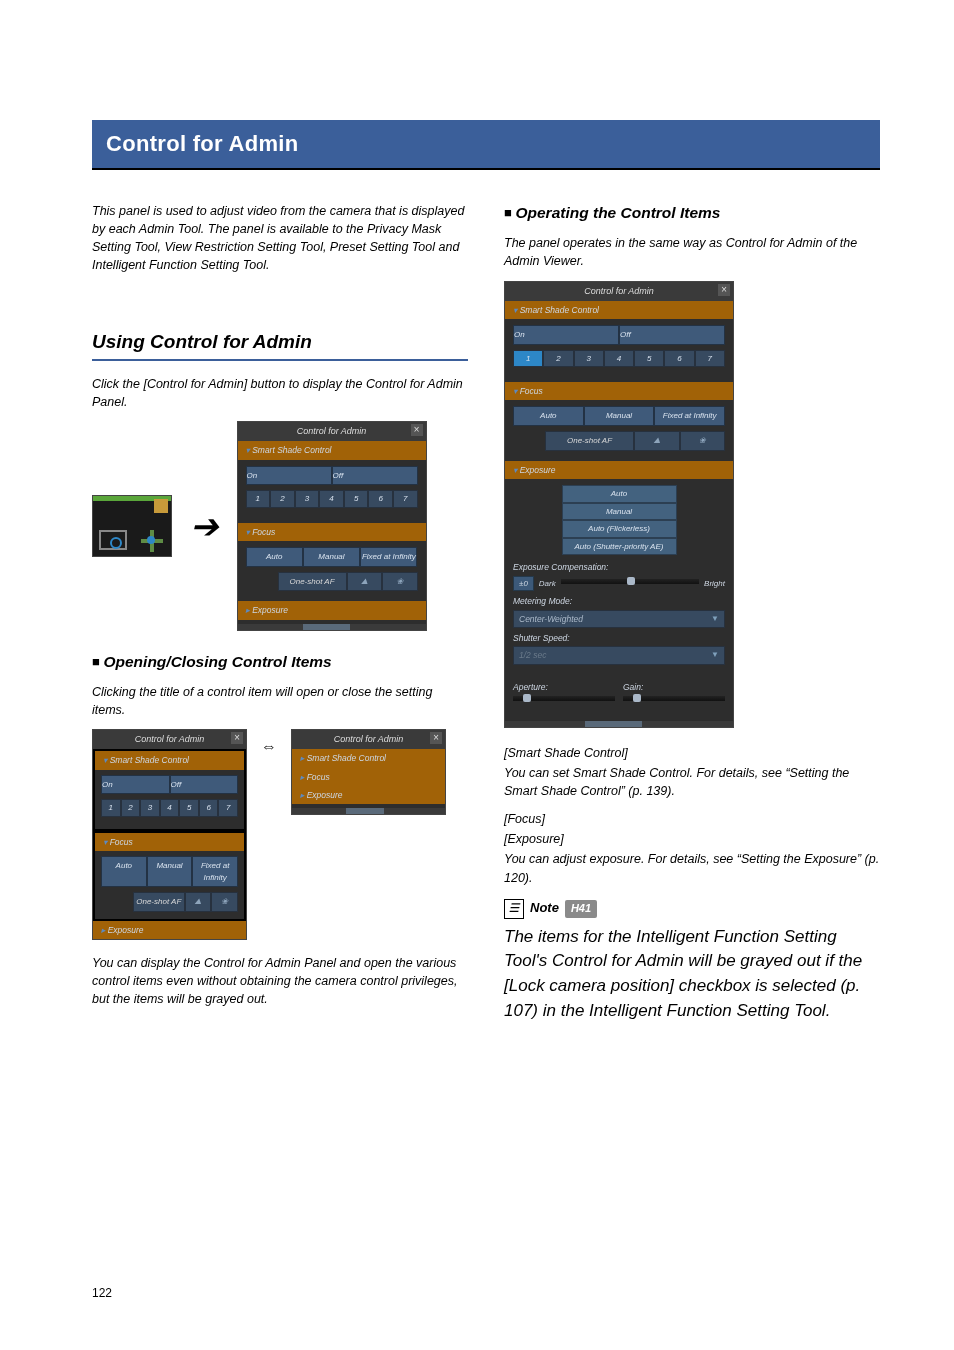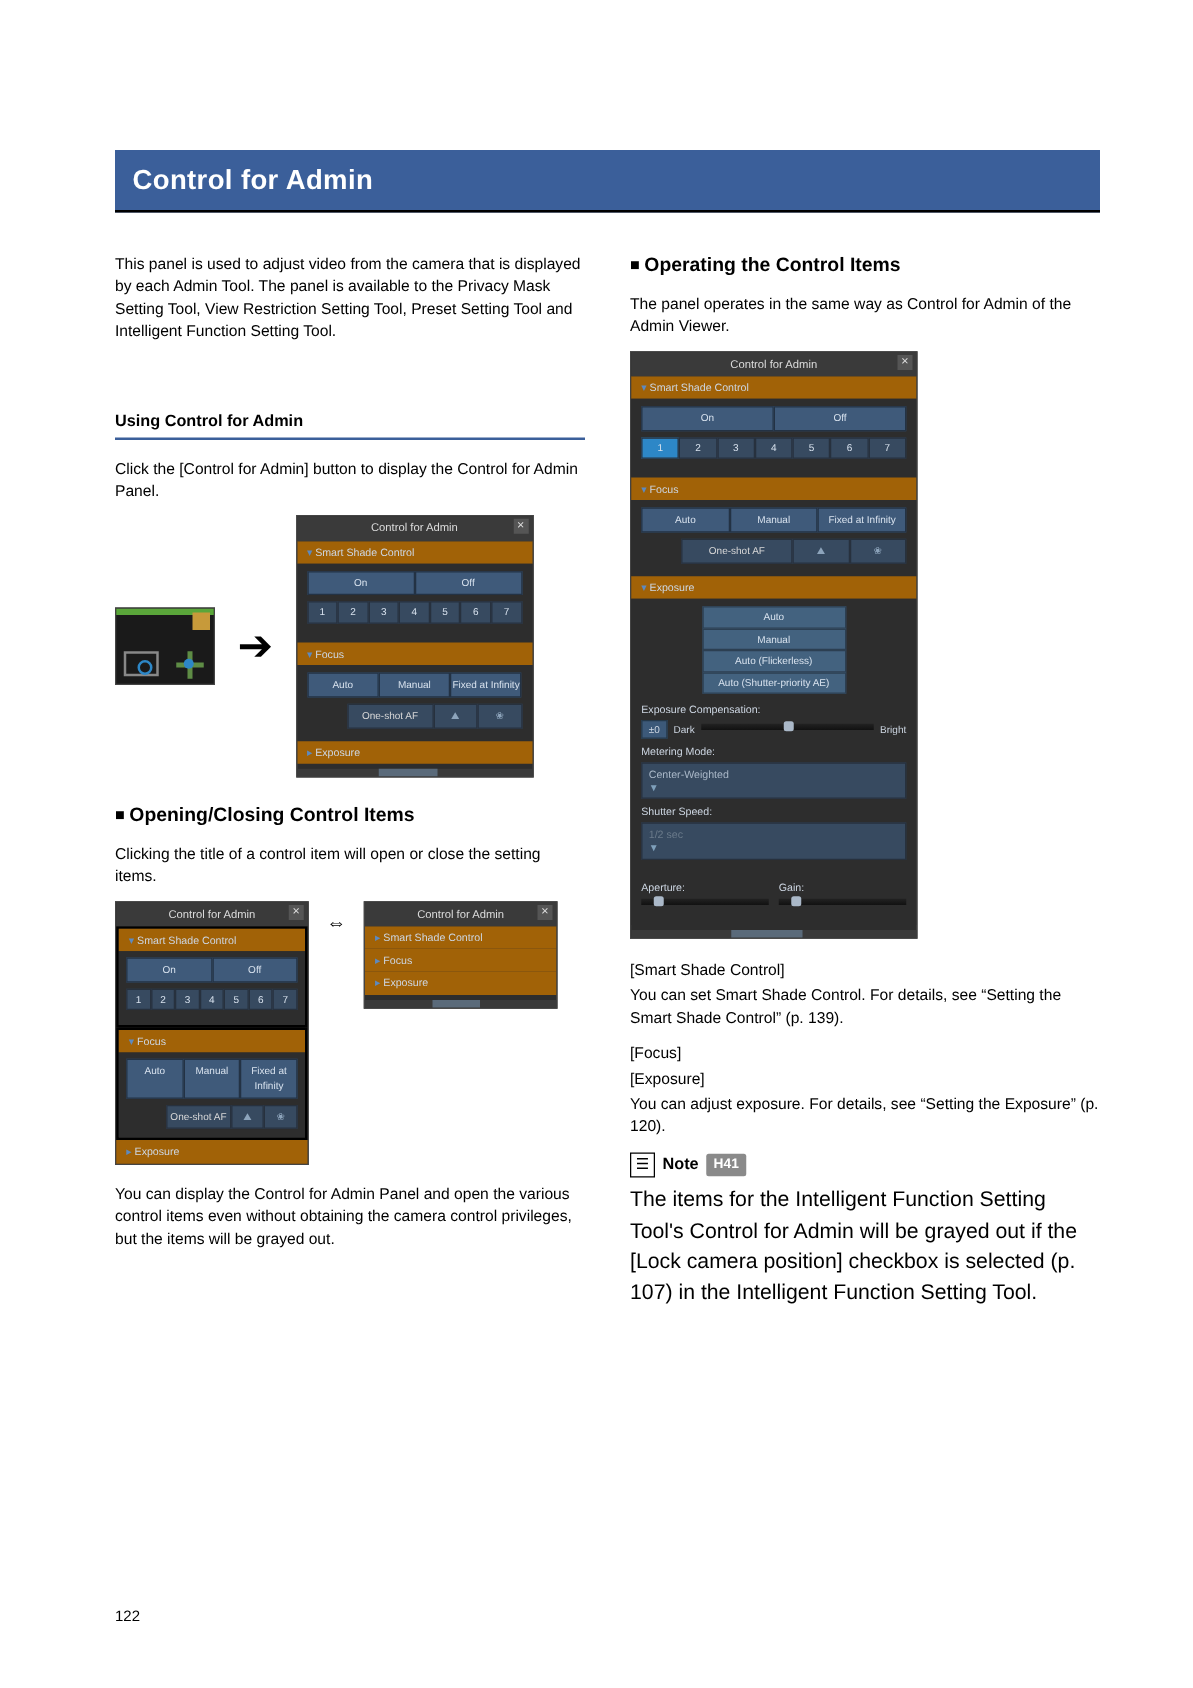--- a/index.html
+++ b/index.html
@@ -24,24 +24,24 @@
     padding: 8px 14px;
     border-bottom: 2px solid #000;
     margin-bottom: 32px;
     font-family: "Arial Narrow", Arial, sans-serif;
     letter-spacing: 0.3px;
   }
   .cols {
     display: flex;
     gap: 36px;
   }
-  .col { width: 50%; }
+  .col { width: 50%; font-style: italic; }
   .h2 {
     font-family: "Arial Narrow", Arial, sans-serif;
-    font-size: 13px;
+    font-size: 19px;
     font-weight: bold;
     border-bottom: 2.5px solid #3b5f9a;
     padding-bottom: 3px;
     margin-bottom: 14px;
     margin-top: 8px;
   }
   .h3 {
     font-family: "Arial Narrow", Arial, sans-serif;
     font-size: 15.5px;
     font-weight: bold;
@@ -73,39 +73,39 @@
     background: #a16207;
     color: #cdd6e2;
     padding: 3px 8px;
     font-size: 8.5px;
   }
   .panel-section-head.collapsed::before { content:"▸ "; color:#5d8abf;}
   .panel-section-head.open::before { content:"▾ "; color:#5d8abf;}
   .panel-body { padding: 6px 8px 10px; background:#2d2d2d;}
   .seg { display:flex; margin-bottom:5px; }
   .seg div {
-    flex:1; background:#3f5a7a;color:#d8e2ee; text-align:center;
+    flex:1; background:#3f5a7a;color:#d8e2ee; 
     padding:3px 0; font-size:8px; border:1px solid #233244;
   }
   .segnums div { flex:1; background:#374a60; text-align:center; padding:2px 0; font-size:8px; border:1px solid #27313e;}
   .segnums div.act { background:#2d87c7;}
   .seg3 div { flex:1; background:#3f5a7a;color:#d8e2ee; text-align:center; padding:3px 0; font-size:8px; border:1px solid #233244;}
   .onebtn { display:flex; margin-top:5px;padding-left:32px;}
   .onebtn .b { flex:2; background:#374a60; text-align:center; padding:3px 0; border:1px solid #27313e;}
   .onebtn .i { flex:1; background:#374a60; text-align:center; padding:3px 0; border:1px solid #27313e; color:#8da4bb;}
   .scroll-h { height:6px; background:#3a3a3a; margin:4px 0 0; position:relative;}
   .scroll-h::after{content:"";position:absolute;left:35%;top:0;width:25%;height:100%;background:#5a6a7a;}
   .pill-stack { display:flex; flex-direction:column; align-items:center; gap:0; margin-bottom:6px;}
   .pill-stack div { width:115px; background:#43627f; color:#d8e2ee; text-align:center; font-size:8px; padding:2px 0; border:1px solid #2c3f52;}
   .lbl { font-size:8.5px; color:#cdd6e2; margin:4px 0 2px;}
   .slider { height:5px; background:linear-gradient(#222,#111); position:relative; margin:3px 0 6px;}
   .slider .knob{position:absolute;top:-2px;width:8px;height:8px;background:#aab8c8;border-radius:2px;}
   .slider-row { display:flex; align-items:center; gap:5px; font-size:8px; color:#cdd6e2;}
   .slider-row .badge{background:#3c5979;padding:1px 5px;border:1px solid #24384a;}
-  .select { background:#374a60; border:1px solid #27313e; color:#aab8c8; padding:2px 5px; font-size:8.5px; display:flex; justify-content:space-between;flex-direction:column;}
+  .select { background:#374a60; border:1px solid #27313e; color:#aab8c8; padding:2px 5px; font-size:8.5px; display:flex; justify-content:space-between;}
   .select .arr{font-size:8px;color:#7fa0bb;}
   .two { display:flex; gap:8px;}
   .two > div{flex:1;}
 
   .thumb-row { display:flex; align-items:center; gap:18px; margin:10px 0 20px;}
   .camera-thumb {
     width:80px; height:62px; background:#1a1a1a; border:1px solid #444; position:relative;
   }
   .camera-thumb .green{position:absolute;top:0;left:0;right:0;height:5px;background:#5aa63a;}
   .camera-thumb .ico1{position:absolute;top:3px;right:3px;width:14px;height:14px;background:#c79a3a;}

